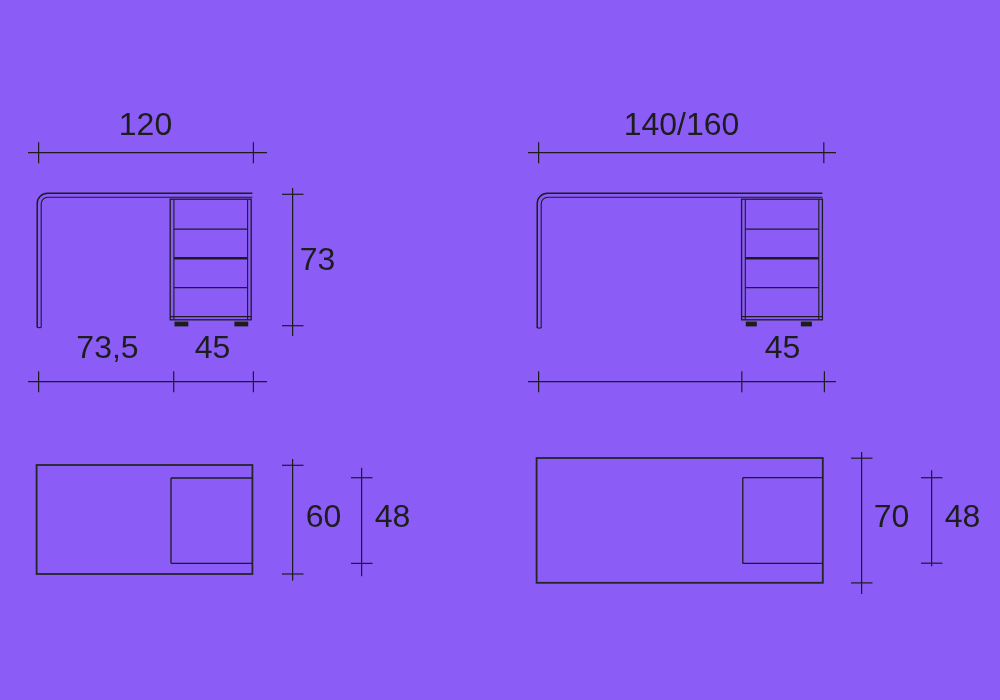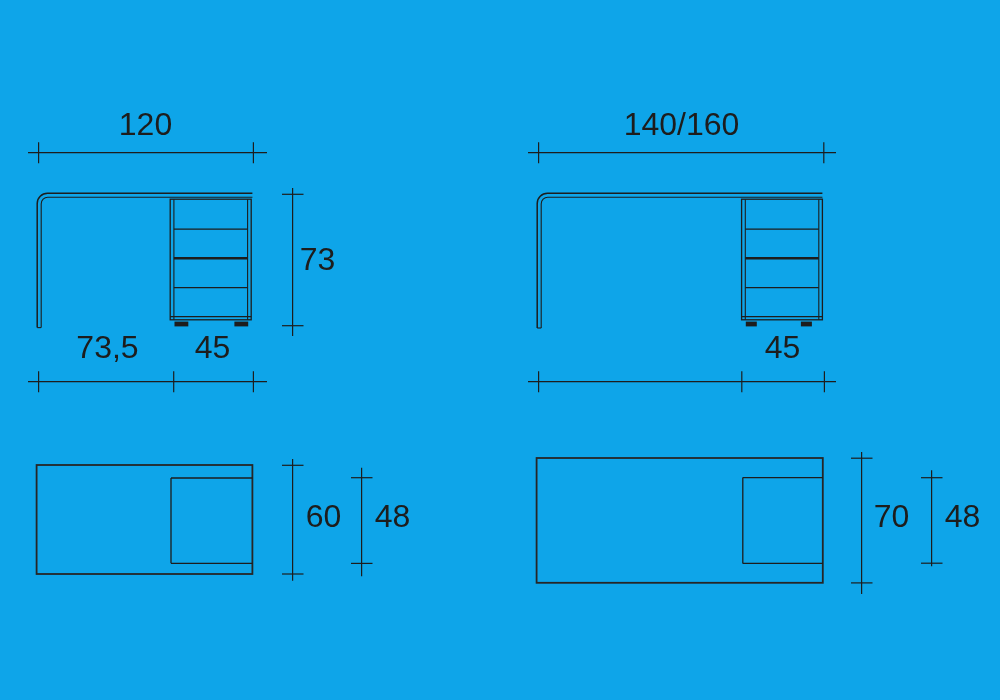--- a/index.html
+++ b/index.html
@@ -4,21 +4,21 @@
 <style>
   html, body {
     margin: 0;
     padding: 0;
     background: #ffffff;
   }
   .canvas {
     position: relative;
     width: 1000px;
     height: 700px;
-    background: #0ea5e9;
+    background: #8b5cf6;
     overflow: hidden;
   }
   svg { display: block; }
 
   
   .ln       { stroke: #1d1d1d; stroke-width: 1.5; fill: none; }
   .ln-thin  { stroke: #1d1d1d; stroke-width: 1.1; fill: none; }
   .ln-div   { stroke: #1d1d1d; stroke-width: 1.3; fill: none; }
   .ln-thick { stroke: #1d1d1d; stroke-width: 2.6; fill: none; }
   .ln-plan  { stroke: #262626; stroke-width: 1.8; fill: none; }

